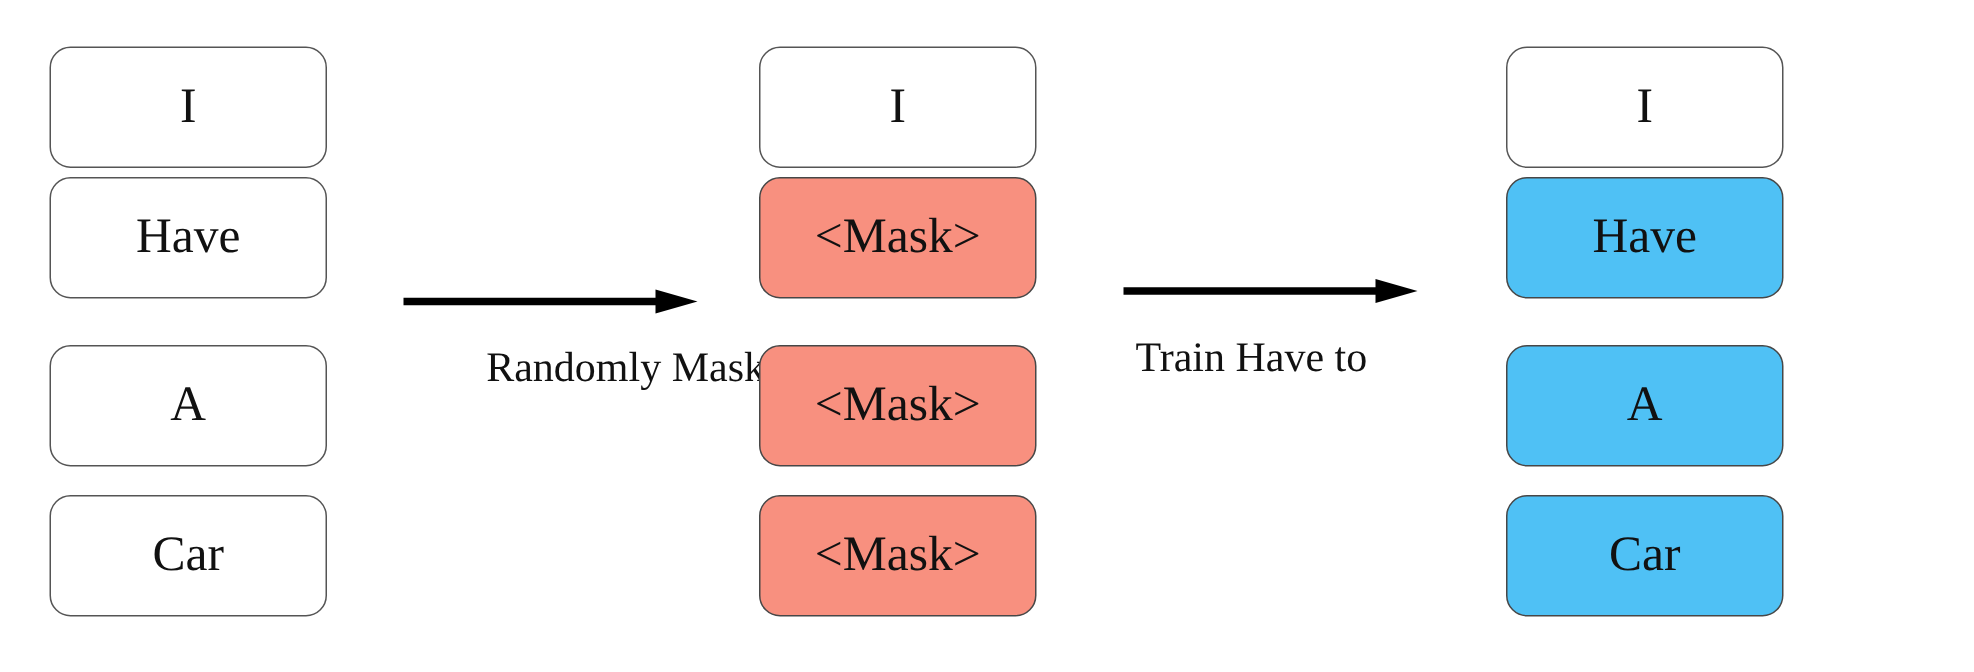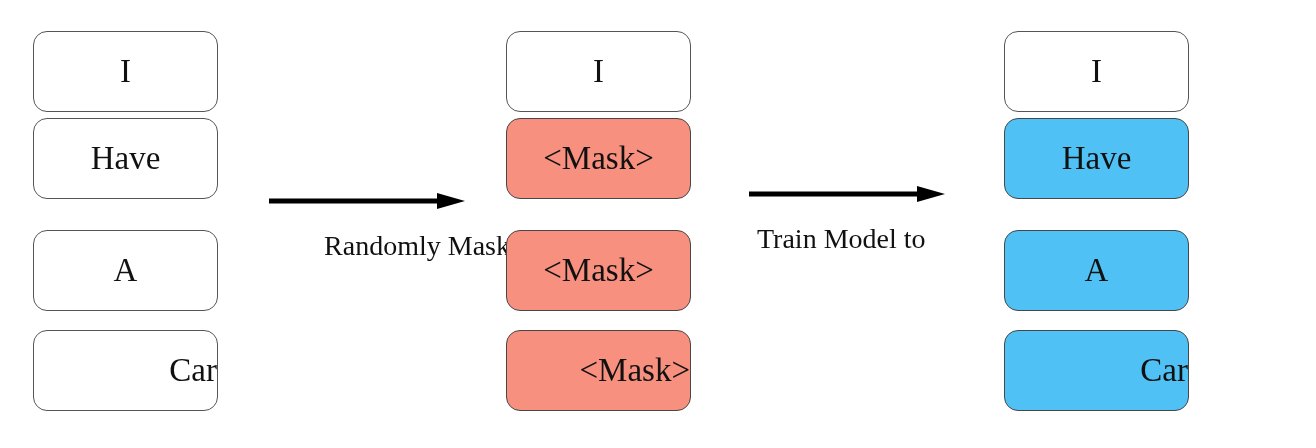--- a/index.html
+++ b/index.html
@@ -39,21 +39,21 @@
     border-color: #474747;
   }
   
   .col1 { left: 33px; }
   .col2 { left: 506px; }
   .col3 { left: 1004px; }
   
   .row1 { top: 31px; }
   .row2 { top: 118px; align-items: center; }
   .row3 { top: 230px; }
-  .row4 { top: 330px; justify-content: flex-end; }
+  .row4 { top: 330px; }
 
   .arrow-svg {
     position: absolute;
     width: 200px;
     height: 22px;
   }
   .arrow1-svg { left: 267px; top: 190px; }
   .arrow2-svg { left: 747px; top: 183px; }
   .arrow-line { stroke: var(--arrow, #000000); stroke-width: 5; }
   .arrow-head { fill: var(--arrow, #000000); }
@@ -114,21 +114,21 @@
   </div>
   <div class="box col2 row4 masked">
     <span>&lt;Mask&gt;</span>
   </div>
 
   <svg class="arrow-svg arrow2-svg" viewBox="0 0 200 22" aria-hidden="true">
     <line class="arrow-line" x1="2" y1="11" x2="172" y2="11"></line>
     <polygon class="arrow-head" points="170,3 198,11 170,19"></polygon>
   </svg>
   <div class="arrow-label arrow2-label">
-    <div>Train Model to</div>
+    <div>Train Have to</div>
   </div>
 
   <div class="box col3 row1 plain">
     <span>I</span>
   </div>
   <div class="box col3 row2 recovered">
     <span>Have</span>
   </div>
   <div class="box col3 row3 recovered">
     <span>A</span>

